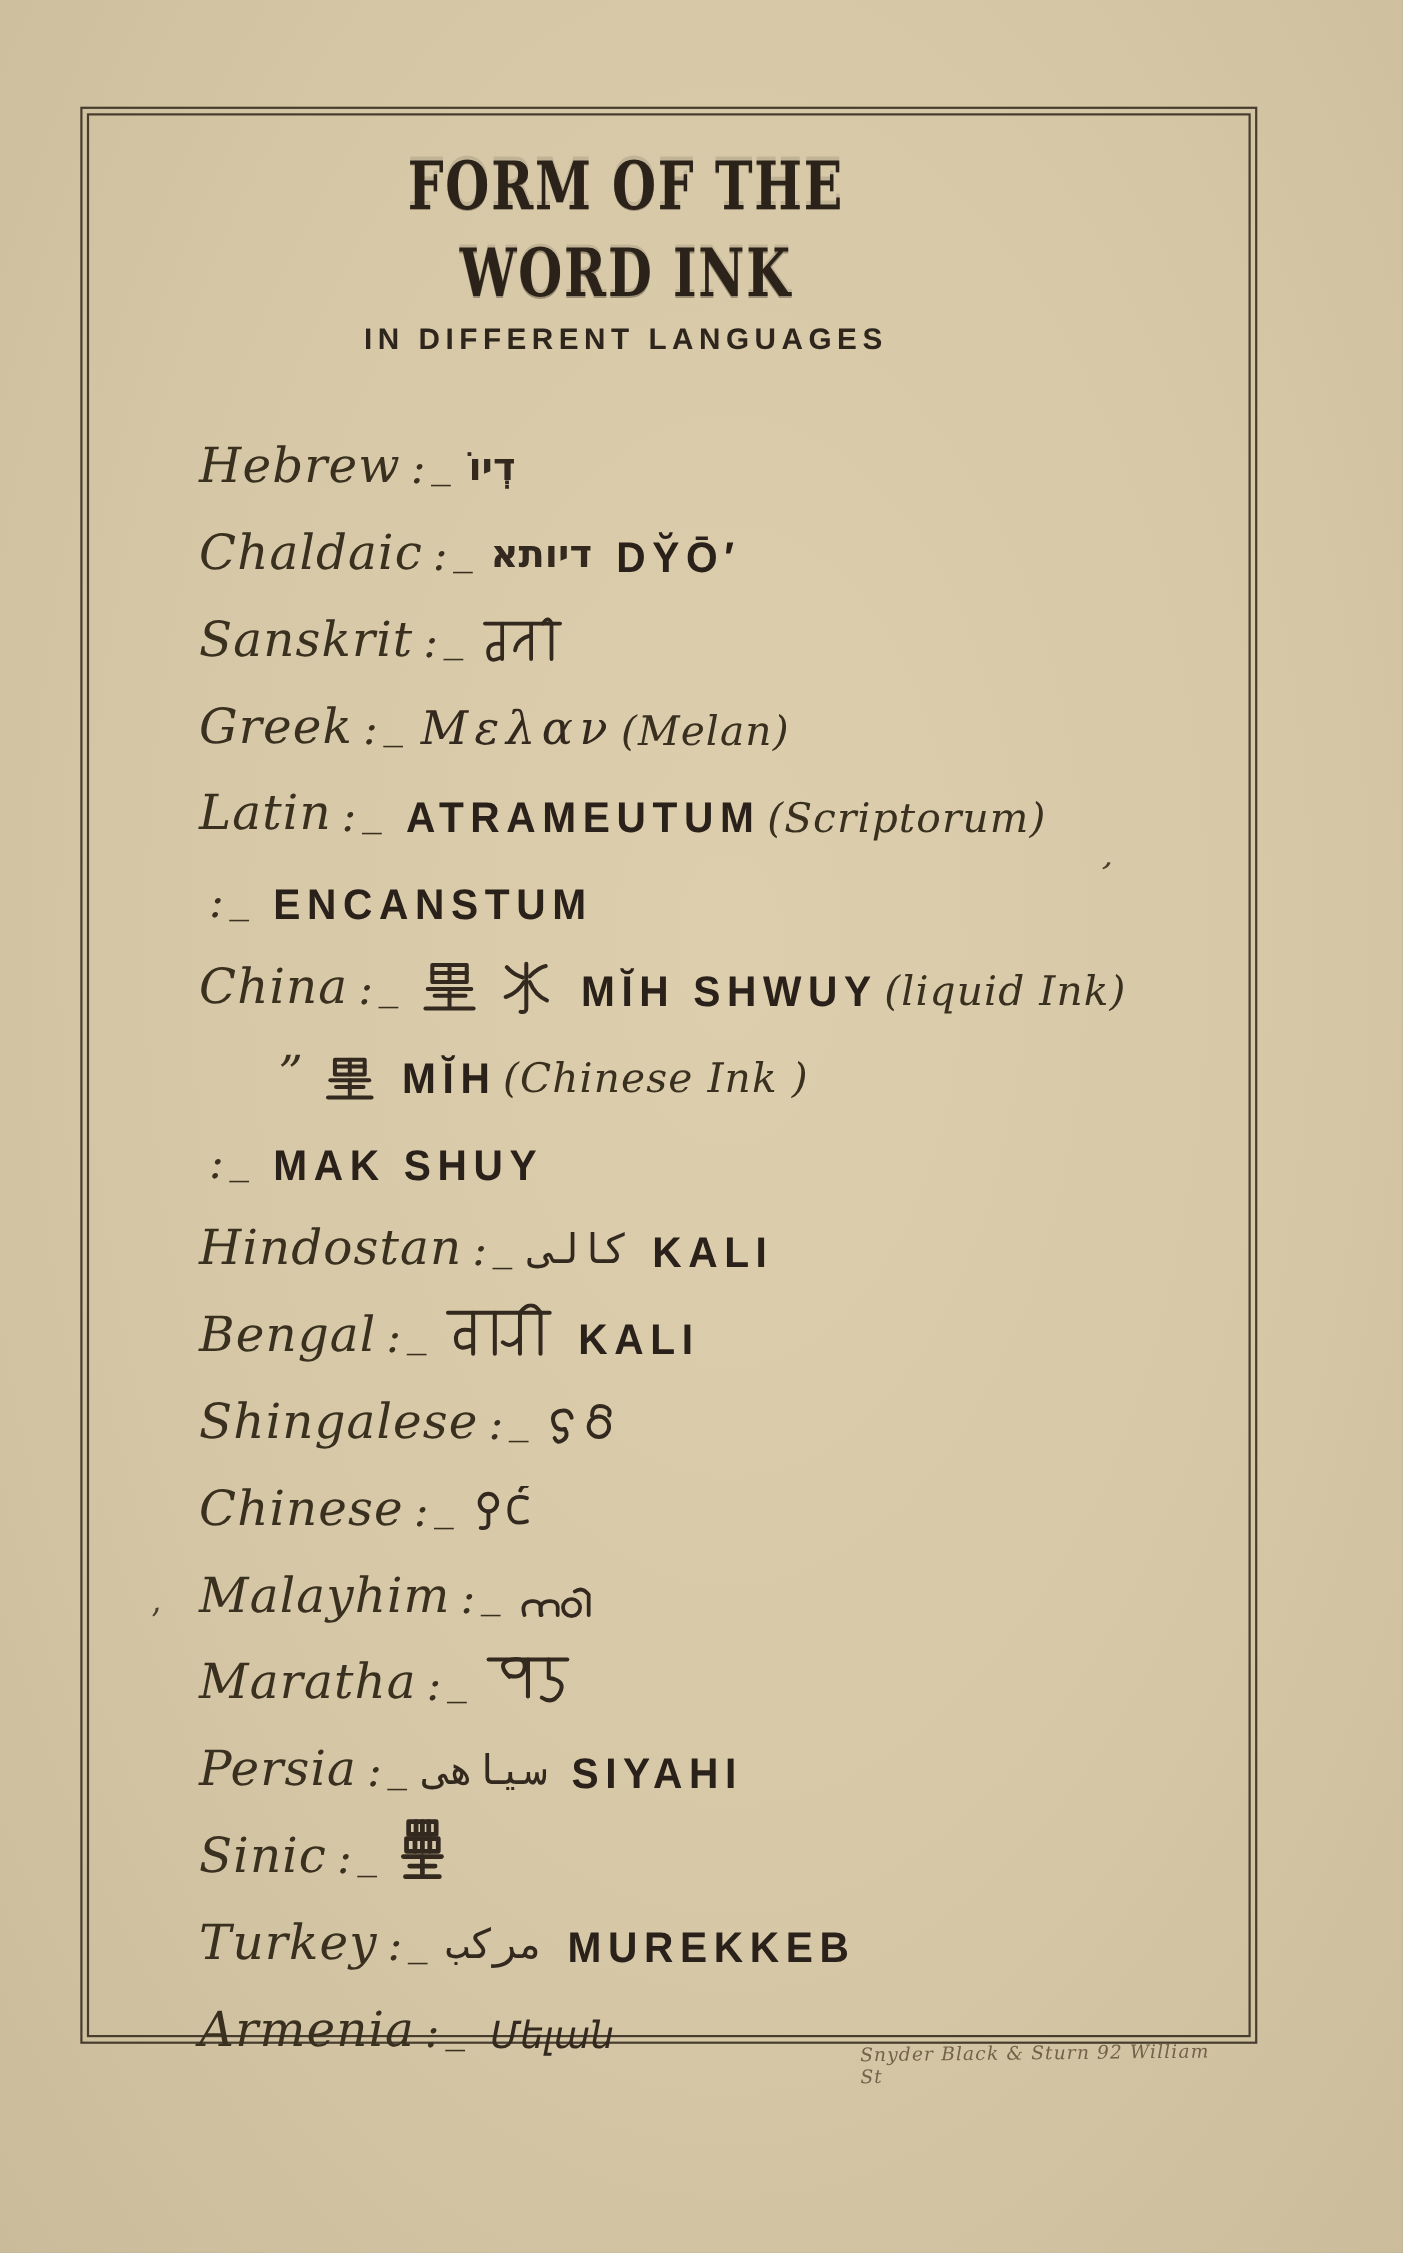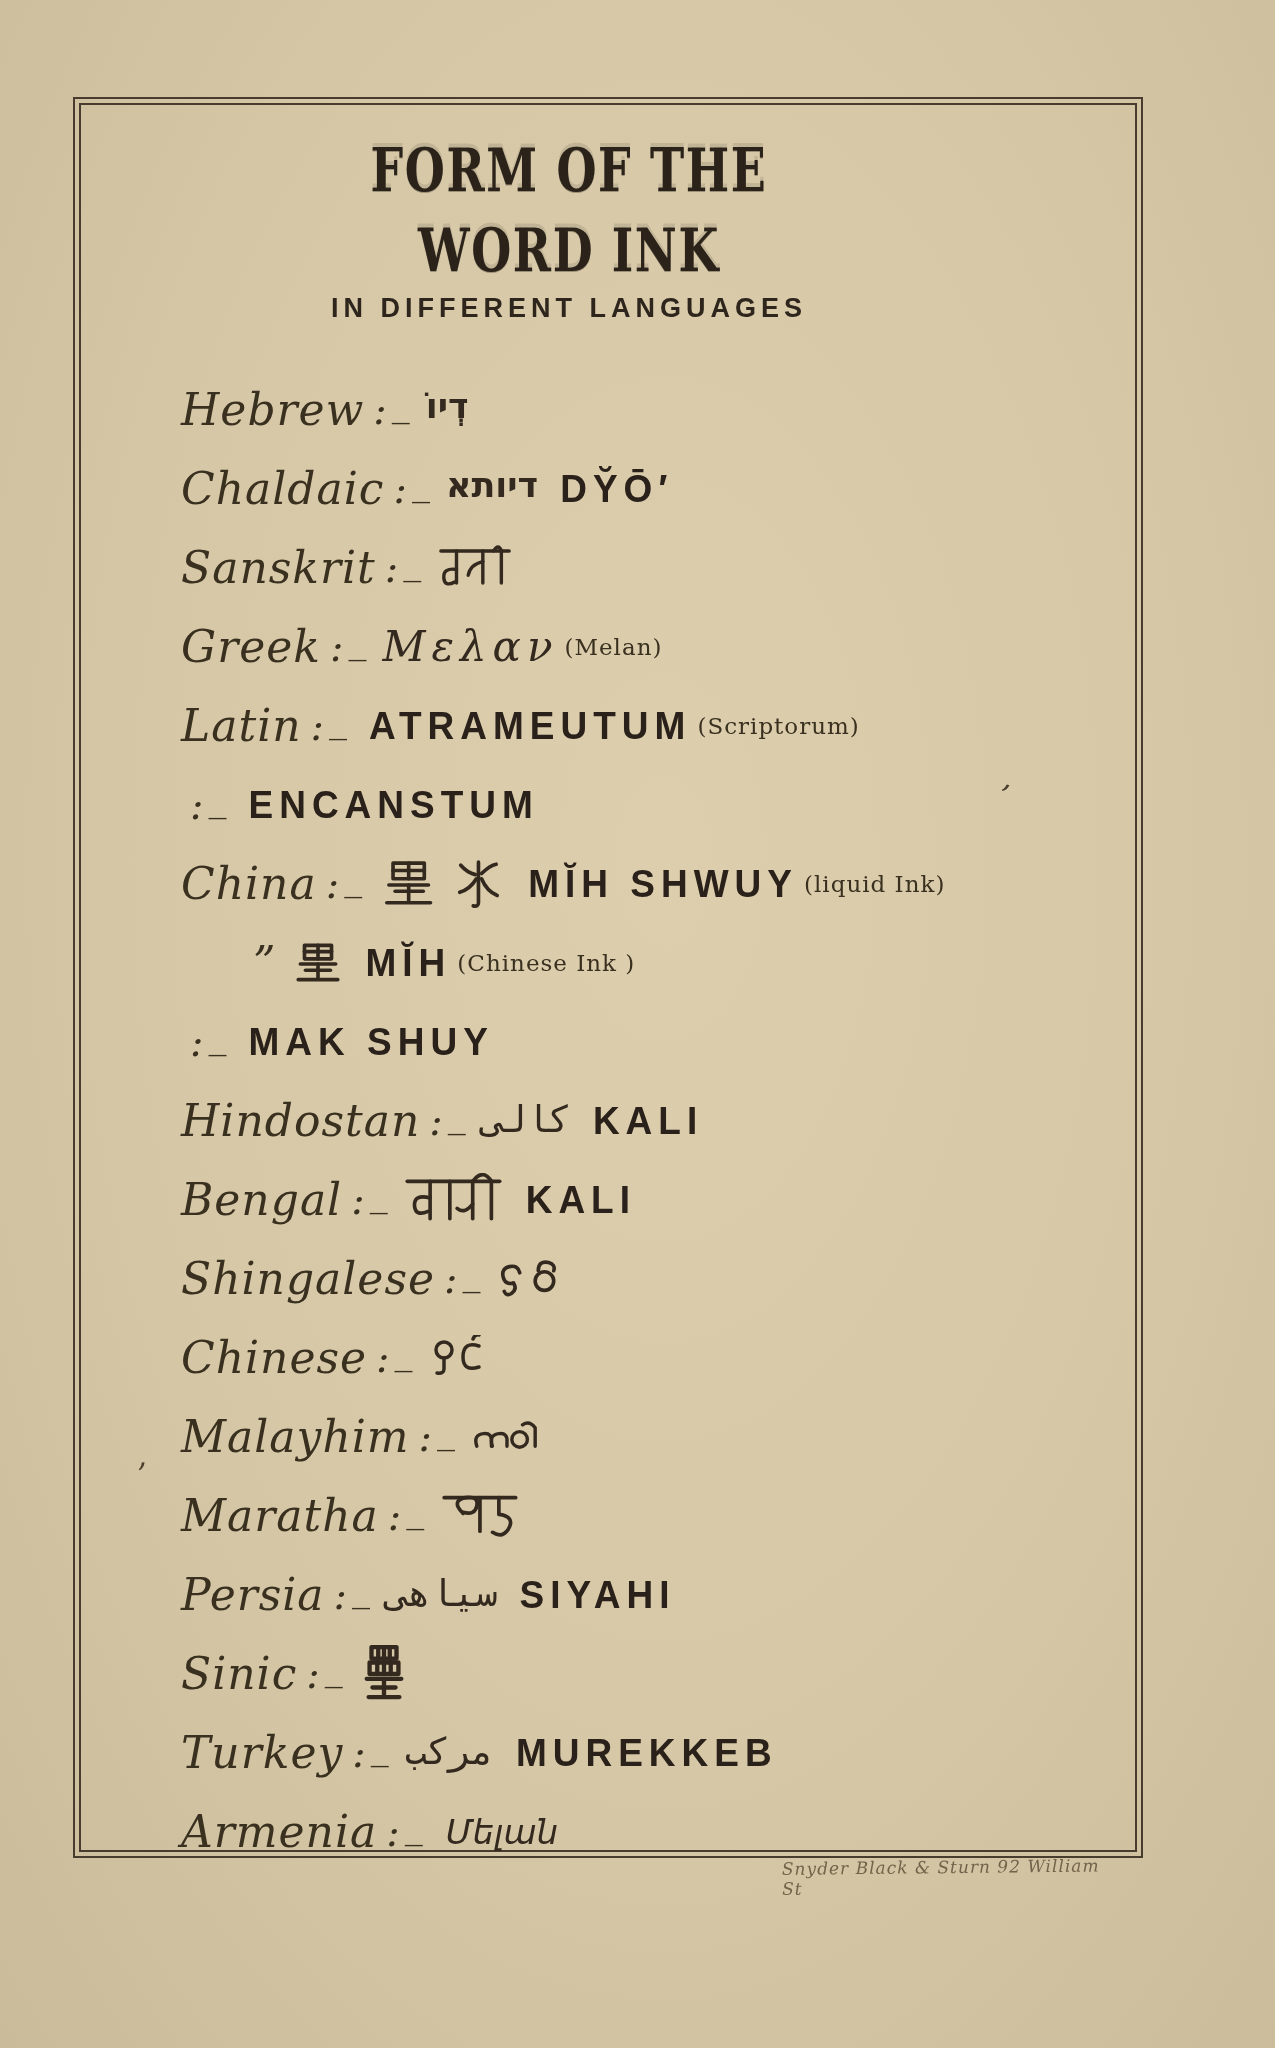--- a/index.html
+++ b/index.html
@@ -15,32 +15,32 @@
 
   .title-block{width:660px;margin-left:58px;text-align:center;}
   .plate-title{margin:0;font-family:"DejaVu Serif", serif;font-weight:bold;
     font-size:56px;line-height:74px;letter-spacing:2px;color:#2b221a;
     transform:scaleX(0.82) scaleY(1.08);transform-origin:center;
     text-shadow:0 1px 0 rgba(43,34,26,.35), 0 -3px 0 rgba(43,34,26,.12);}
   .plate-subtitle{margin:10px 0 0 0;font-family:"Liberation Sans", sans-serif;
     font-weight:bold;font-size:27px;letter-spacing:5px;color:#2e251c;}
 
   .rows{margin-top:46px;}
-  .row{height:79px;display:flex;align-items:center;white-space:nowrap;}
+  .row{height:79px;display:flex;align-items:flex-end;white-space:nowrap;}
   .lbl{font-style:italic;font-size:44px;color:#39301f;letter-spacing:1px;}
   .sep-colon{font-style:italic;font-size:40px;color:#39301f;margin-left:9px;}
   .sep-dash{font-size:36px;color:#39301f;margin-left:5px;transform:translateY(-6px);display:inline-block;}
   .script{margin-left:16px;color:#33291f;}
   .script-he{font-family:"DejaVu Sans", sans-serif;font-size:35px;font-weight:bold;transform:translateY(-4px);}
   .script-ar{font-family:Liberation Mono, monospace;font-size:37px;}
   .script-el{font-style:italic;font-size:42px;letter-spacing:6px;}
   .script-hy{font-style:italic;font-family:"DejaVu Sans", sans-serif;font-size:34px;margin-left:23px;}
   .translit{font-family:"Liberation Sans", sans-serif;font-weight:bold;font-size:37px;
     letter-spacing:6px;color:#2a211a;margin-left:22px;transform:scaleY(1.05);}
-  .paren{font-size:23px;color:#39301f;margin-left:6px;letter-spacing:1px;}
+  .paren{font-style:italic;font-size:37px;color:#39301f;margin-left:6px;letter-spacing:1px;}
   .row-indent{padding-left:72px;}
   .ditto-mark{font-style:italic;font-size:44px;color:#39301f;}
 
   .glyph{margin-left:16px;}
   .glyph svg{display:block;}
   .glyph path,.glyph rect,.glyph circle,.glyph line{
     fill:none;stroke:#33291f;stroke-width:3.5;stroke-linecap:round;stroke-linejoin:round;}
   .glyph.heavy path,.glyph.heavy rect{stroke-width:4.5;}
 
   .credit{position:absolute;left:782px;top:1857px;width:340px;

